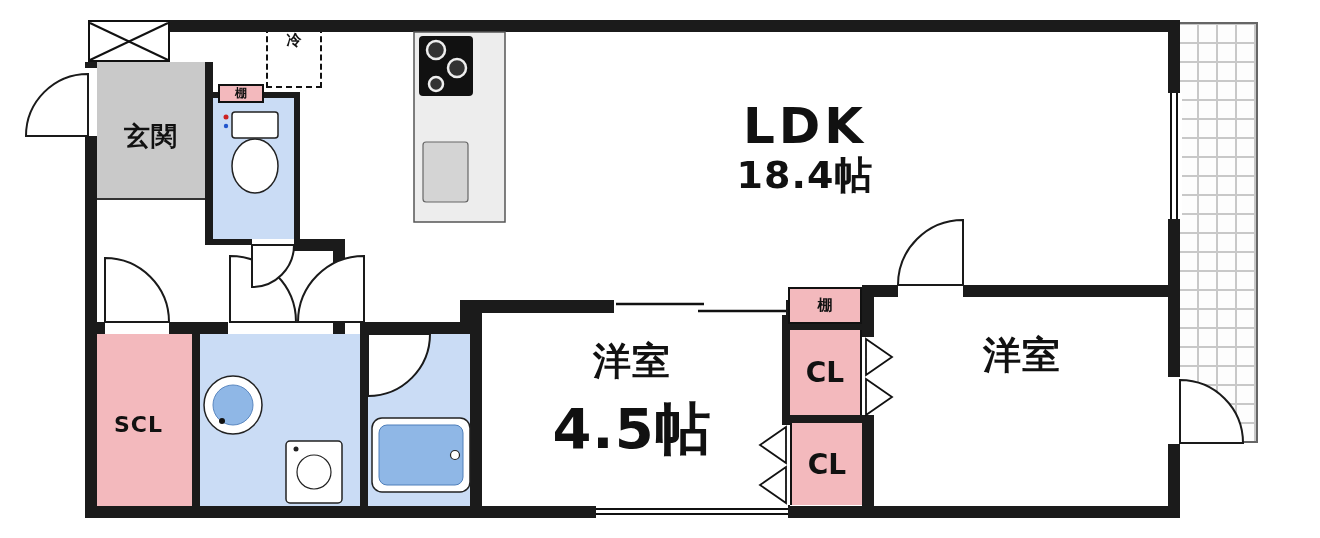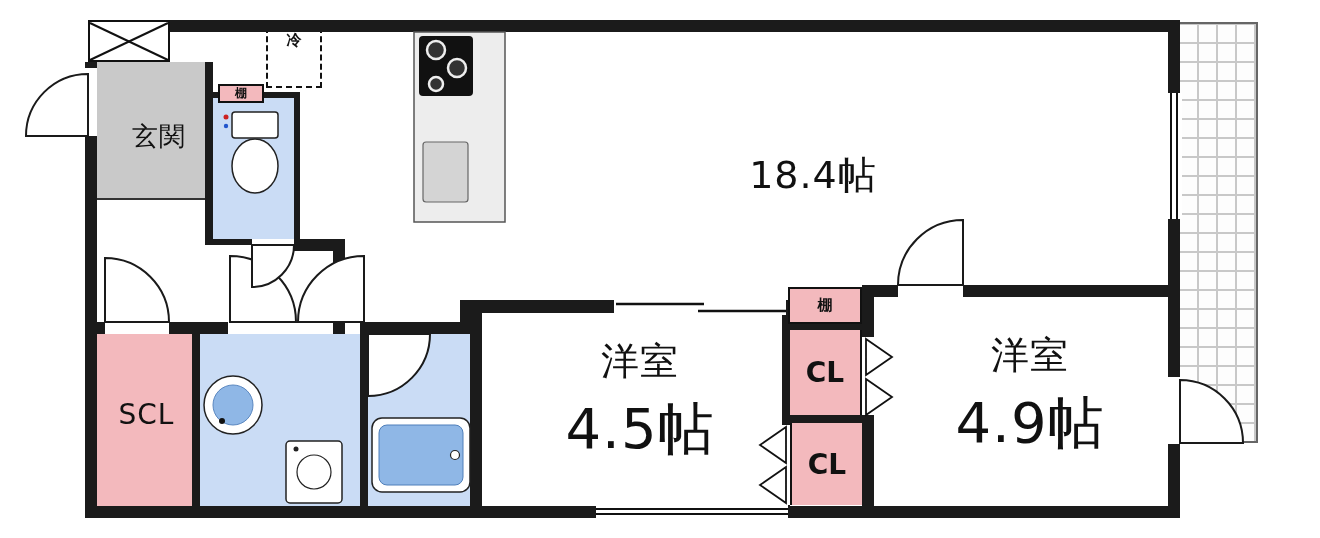--- a/index.html
+++ b/index.html
@@ -1,20 +1,20 @@
 <!DOCTYPE html>
 <html style="--wall: #1b1b1b; --closet-pink: #f3b9bd; --wet-area-blue: #cadcf5; --entrance-gray: #c9c9c9; --tub-blue: #8fb7e6; --counter-gray: #ededed; --balcony-grid: #c8c8c8;"><head>
 <meta charset="utf-8">
 <style>
   html,body{margin:0;padding:0;background:#fff;}
   #plan{position:relative;width:1320px;height:538px;background:#fff;overflow:hidden;
         font-family:"DejaVu Sans","Liberation Sans",sans-serif;color:#111;}
   .room{position:absolute;z-index:5;box-sizing:border-box;display:flex;align-items:center;justify-content:center;font-weight:700;}
   .wall{position:absolute;z-index:10;background:var(--wall,#1b1b1b);}
-  .label{position:absolute;z-index:40;font-weight:400;text-align:center;line-height:1.05;letter-spacing:1px;margin-left:8px;}
+  .label{position:absolute;z-index:40;font-weight:700;text-align:center;line-height:1.05;letter-spacing:1px;}
   svg.overlay{position:absolute;left:0;top:0;z-index:20;pointer-events:none;}
   .pink{background:var(--closet-pink,#f3b9bd);}
   .blue{background:var(--wet-area-blue,#cadcf5);}
   .gray{background:var(--entrance-gray,#c9c9c9);border-bottom:2px solid #333;}
   #balcony{position:absolute;left:1180px;top:22px;width:78px;height:421px;z-index:4;background:
       repeating-linear-gradient(0deg,transparent 0 17px,var(--balcony-grid,#c8c8c8) 17px 19px),
       repeating-linear-gradient(90deg,transparent 0 17px,var(--balcony-grid,#c8c8c8) 17px 19px),#fdfdfd;
       border-top:2px solid #666;border-right:2px solid #666;border-bottom:2px solid #666;box-sizing:border-box;}
   #xbox{position:absolute;left:88px;top:20px;width:82px;height:42px;z-index:6;background:#fff;border:2.5px solid #111;box-sizing:border-box;}
   #fridge{position:absolute;left:266px;top:27px;width:56px;height:61px;z-index:6;background:#fff;border:2px dashed #111;
@@ -144,22 +144,22 @@
     <g fill="#fff" stroke="#111" stroke-width="1.8">
       <polygon points="866,339 892,357 866,375"></polygon>
       <polygon points="866,379 892,397 866,415"></polygon>
       <polygon points="786,427 760,445 786,463"></polygon>
       <polygon points="786,467 760,485 786,503"></polygon>
     </g>
   </svg>
 
   <div class="label" style="left:105px;top:123px;width:92px;font-size:26px;">玄関</div>
 
+  <div class="label big" style="left:620px;top:100px;width:370px;letter-spacing:4px;">LDK</div>
   <div class="label big2" style="left:620px;top:156px;width:370px;">18.4帖</div>
 
   <div class="label big2" style="left:497px;top:342px;width:270px;">洋室</div>
   <div class="label mid" style="left:497px;top:400px;width:270px;">4.5帖</div>
 
   <div class="label big2" style="left:887px;top:336px;width:270px;">洋室</div>
-  <div class="label mid" style="left:887px;top:394px;width:270px;">4.9帖</div>
 
-  <div class="label" style="left:97px;top:400px;width:83px;font-size:28px;">SCL</div>
+  <div class="label" style="left:97px;top:413px;width:83px;font-size:22px;">SCL</div>
 </div>
 
 </body></html>

